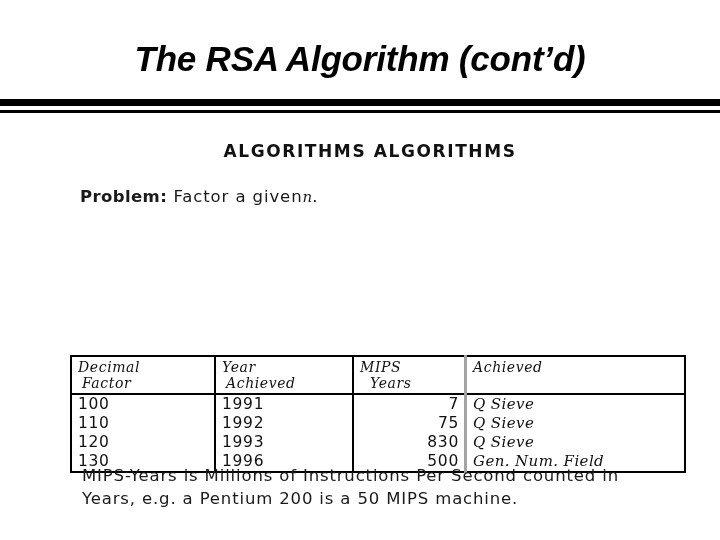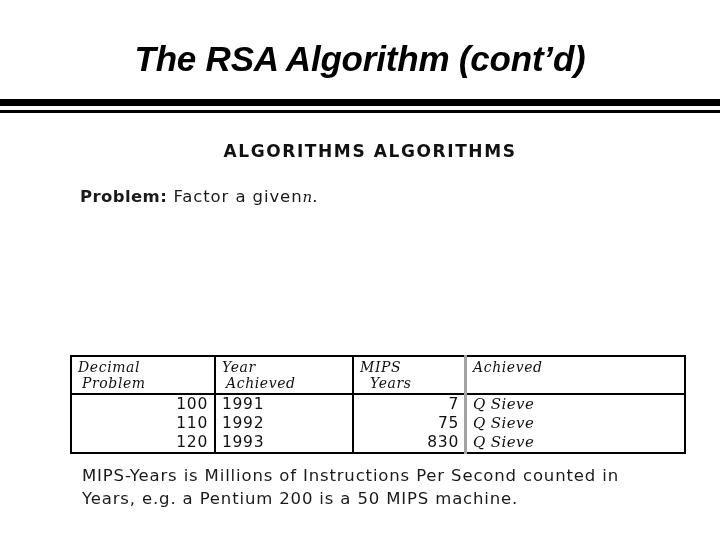--- a/index.html
+++ b/index.html
@@ -121,21 +121,21 @@
     height: 16px;
   }
   table.factor-table thead th {
     border-bottom: 2px solid #000000;
     text-align: left;
     font-weight: normal;
     letter-spacing: 0.6px;
     padding-top: 2px;
     padding-bottom: 2px;
   }
-  .col-digits  { width: 130px; border-right: 2px solid #000000; text-align: right; }
+  .col-digits  { width: 130px; border-right: 2px solid #000000; }
   .col-year    { width: 124px; border-right: 2px solid #000000; border-radius: 17px; }
   .col-mips    { width: 98px;  border-right: 3px solid #a3a3a3; text-align: left; }
   .col-algo    { width: 205px; }
 
   .hdr-l2 { display: block; padding-left: 4px; }
   .hdr-mips-l2 { display: block; padding-left: 10px; }
 
   table.factor-table tbody td {
     font-style: normal;
     font-family: "DejaVu Sans", sans-serif;
@@ -192,21 +192,21 @@
 
 
 </div>
 
 <div class="tbl-wrap">
   <table class="factor-table">
     <thead>
       <tr>
         <th class="col-digits">
           <span>Decimal</span>
-          <span class="hdr-l2">Problem</span>
+          <span class="hdr-l2">Factor</span>
         </th>
         <th class="col-year">
           <span>Year</span>
           <span class="hdr-l2">Achieved</span>
         </th>
         <th class="col-mips">
           <span>MIPS</span>
           <span class="hdr-mips-l2">Years</span>
         </th>
         <th class="col-algo">
@@ -227,17 +227,23 @@
         <td class="col-year">1992</td>
         <td class="col-mips">75</td>
         <td class="col-algo">Q Sieve</td>
       </tr>
       <tr>
         <td class="col-digits">120</td>
         <td class="col-year">1993</td>
         <td class="col-mips">830</td>
         <td class="col-algo">Q Sieve</td>
       </tr>
+      <tr>
+        <td class="col-digits">130</td>
+        <td class="col-year">1996</td>
+        <td class="col-mips">500</td>
+        <td class="col-algo">Gen. Num. Field</td>
+      </tr>
     </tbody>
   </table>
 </div>
 
 <p class="footnote">MIPS-Years is Millions of Instructions Per Second counted in Years, e.g. a Pentium 200 is a 50 MIPS machine.</p>
 
 </body></html>

